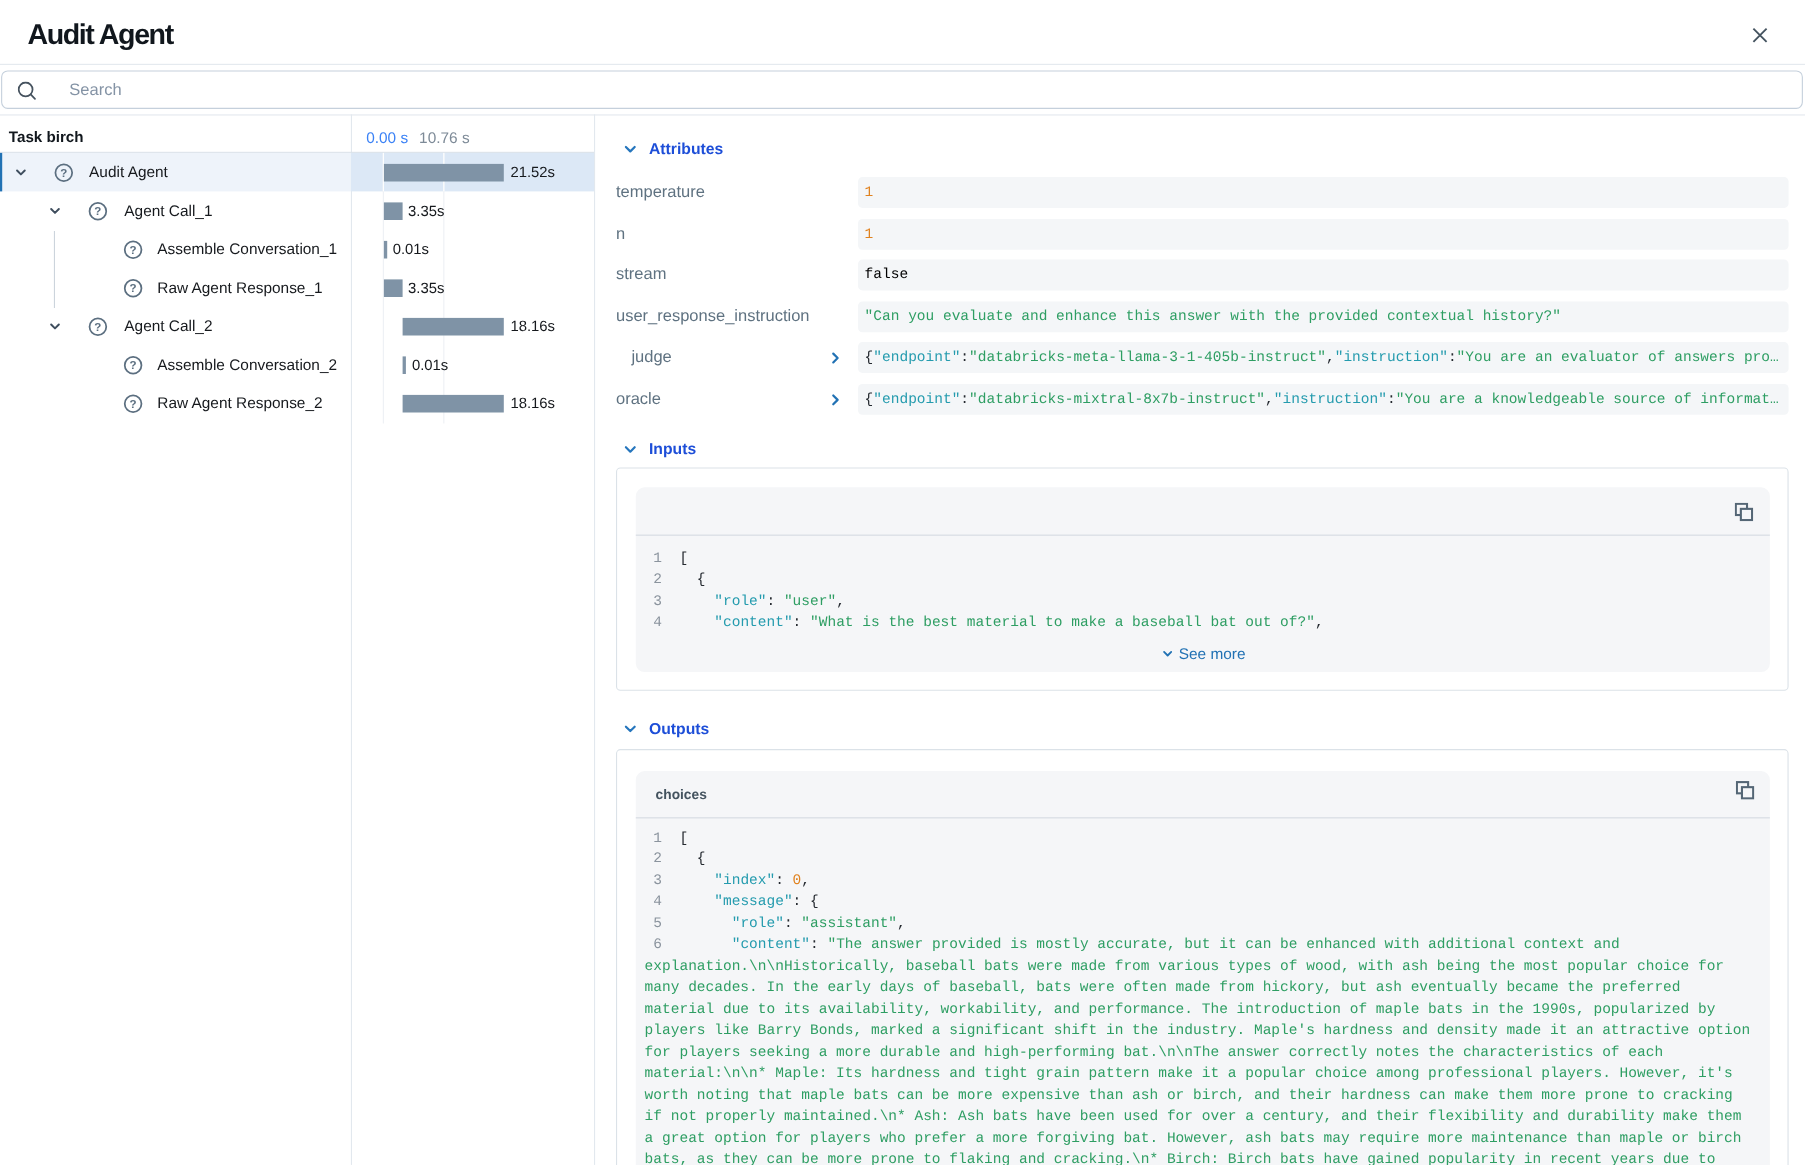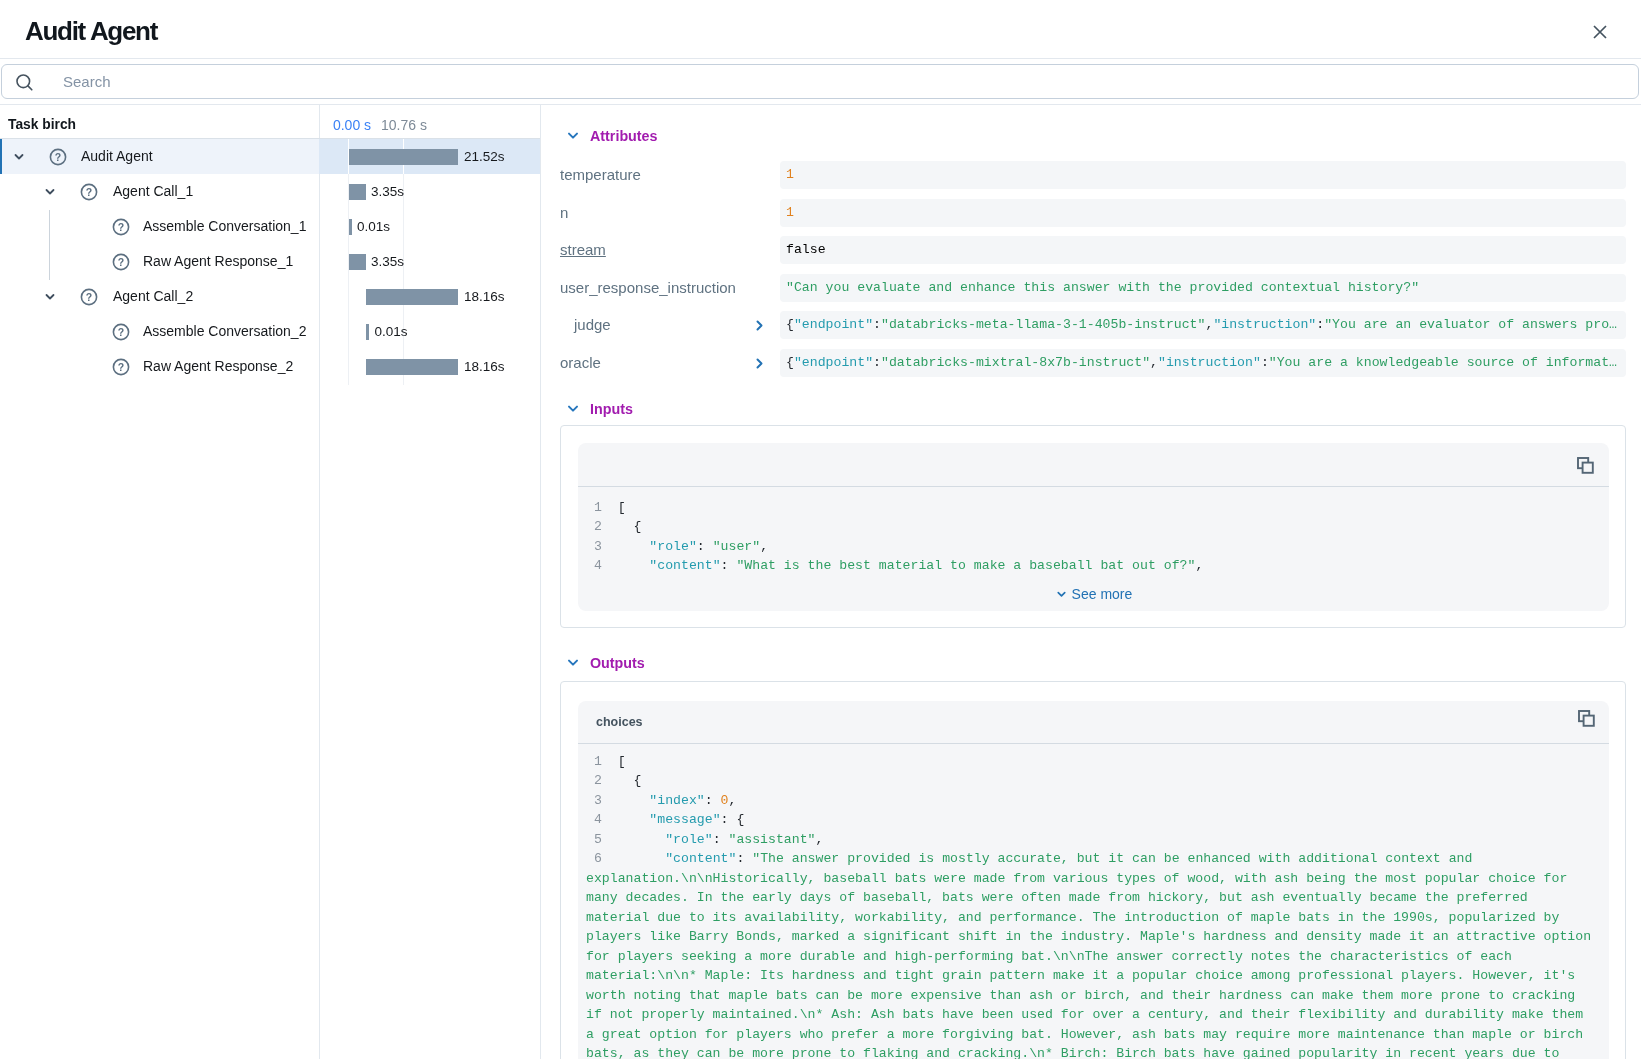--- a/index.html
+++ b/index.html
@@ -6,21 +6,21 @@
   html,body { width:1641px; height:1059px; background:#fff; overflow:hidden;
     font-family:"Liberation Sans", sans-serif; color:#11171d; }
   .abs { position:absolute; }
   .tl { color:#249bae; }
   .gr { color:#2e9e63; }
   .or { color:#e0821f; }
   .pu { color:#000000; }
   .dk { color:#24292f; }
   .hline { position:absolute; left:0; width:1641px; height:1px; background:#e3e8ee; }
   .vline { position:absolute; top:104px; width:1px; height:955px; background:#e2e8ee; }
-  .sechead { position:absolute; font-size:14.3px; font-weight:700; color:#a21caf; }
+  .sechead { position:absolute; font-size:14.3px; font-weight:700; color:#1d4ed8; }
   .vbox { position:absolute; left:780px; width:846px; height:28px; background:#f4f6f8;
     border-radius:4px; font-family:"Liberation Mono", monospace; font-size:13.2px;
     line-height:28px; padding-left:6px; white-space:pre; overflow:hidden; }
   .albl { position:absolute; left:560px; font-size:15px; color:#5f7281; line-height:28px; }
   .card { position:absolute; left:560px; width:1066px; border:1px solid #dbe2e8; border-radius:4px; background:#fff; }
   .gblock { position:absolute; left:578px; width:1031px; background:#f5f6f8; border-radius:8px; }
   .ghead { position:absolute; left:578px; width:1031px; height:44px; border-bottom:1px solid #d4dbe2; }
   pre.code { position:absolute; font-family:"Liberation Mono", monospace; font-size:13.2px;
     line-height:19.5px; white-space:pre-wrap; word-wrap:break-word; color:#24292f; }
   .ln { color:#8b949e; }
@@ -139,21 +139,21 @@
     <path d="M3 4.6 L7 8.6 L11 4.6" stroke="#2676bd" stroke-width="2" stroke-linecap="round" stroke-linejoin="round"></path>
   </svg>
 <div class="sechead" style="left:590px; top:128px;">Attributes</div>
 
 <div class="albl" style="top:161px;">temperature</div>
 <div class="vbox" style="top:161px;"><span class="or">1</span></div>
 
 <div class="albl" style="top:198.5px;">n</div>
 <div class="vbox" style="top:198.5px;"><span class="or">1</span></div>
 
-<div class="albl" style="top:236px;text-decoration:underline;">stream</div>
+<div class="albl" style="top:236px;">stream</div>
 <div class="vbox" style="top:236px;"><span class="pu">false</span></div>
 
 <div class="albl" style="top:273.5px;">user_response_instruction</div>
 <div class="vbox" style="top:273.5px;"><span class="gr">"Can you evaluate and enhance this answer with the provided contextual history?"</span></div>
 
 <div class="albl" style="top:311px;margin-left:14px;">judge</div>
 <svg class="abs" style="left:753px; top:319px;" width="13" height="13" viewBox="0 0 13 13" fill="none">
     <path d="M4.5 2.5 L8.5 6.5 L4.5 10.5" stroke="#2272b4" stroke-width="2" stroke-linecap="round" stroke-linejoin="round"></path>
   </svg>
 <div class="vbox" style="top:311px;"><span class="dk">{</span><span class="tl">"endpoint"</span><span class="dk">:</span><span class="gr">"databricks-meta-llama-3-1-405b-instruct"</span><span class="dk">,</span><span class="tl">"instruction"</span><span class="dk">:</span><span class="gr">"You are an evaluator of answers pro…</span></div>

